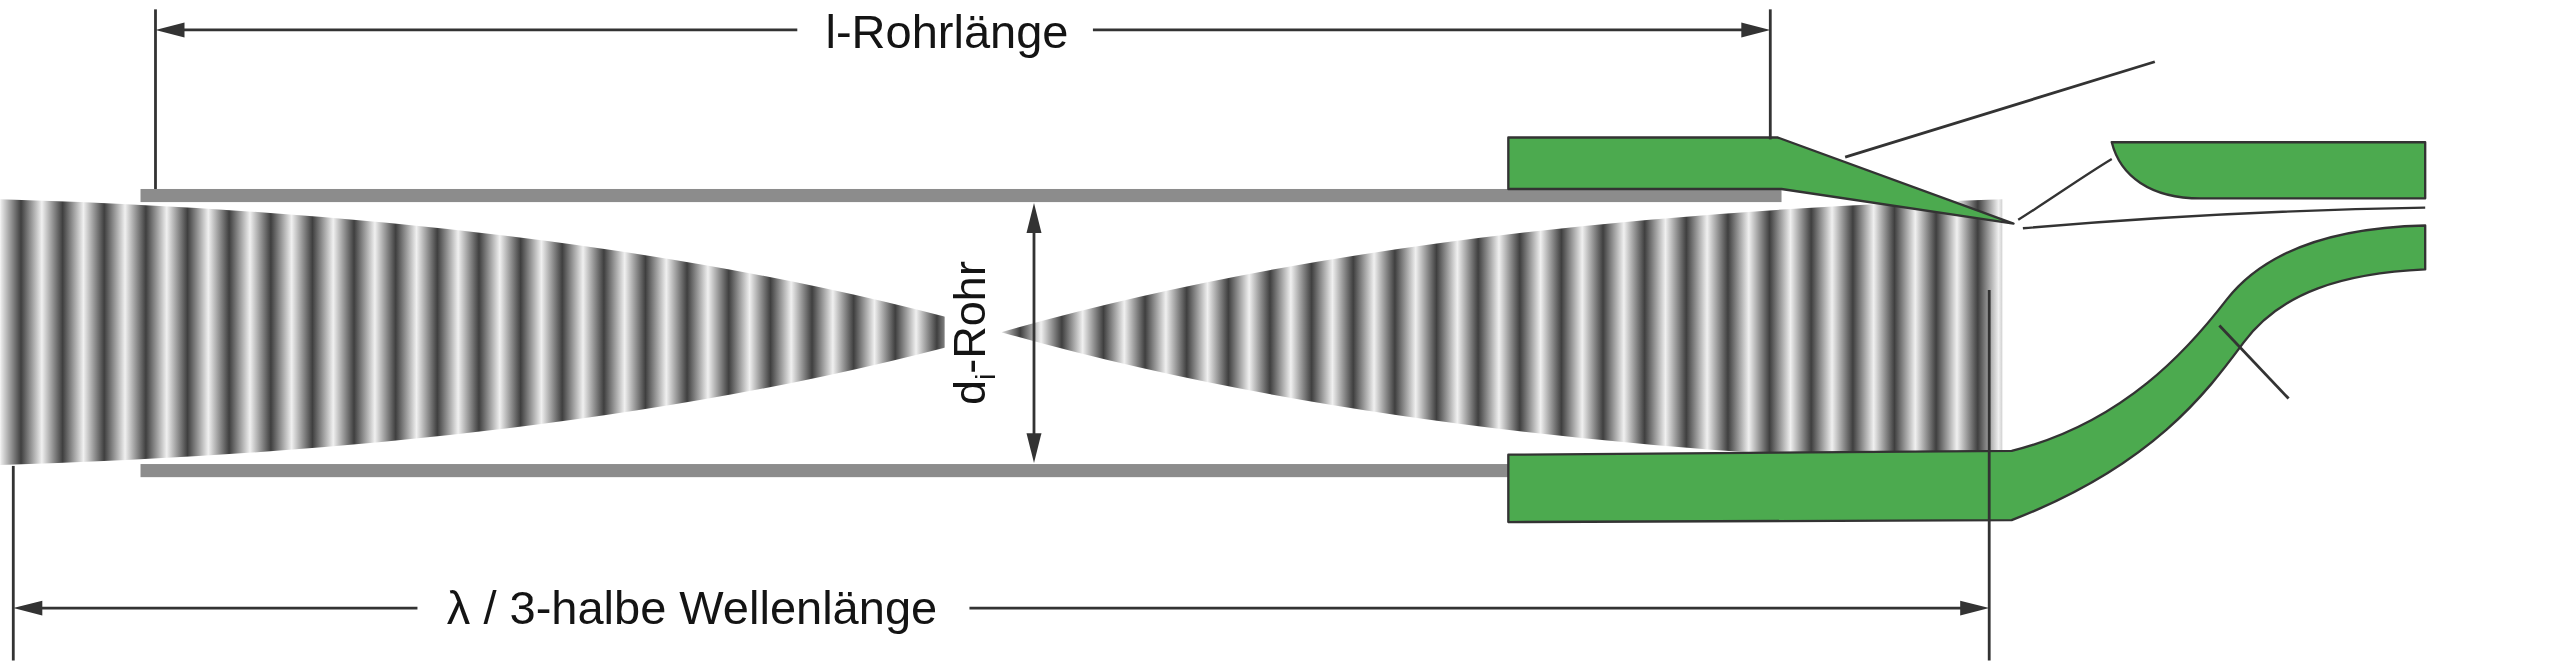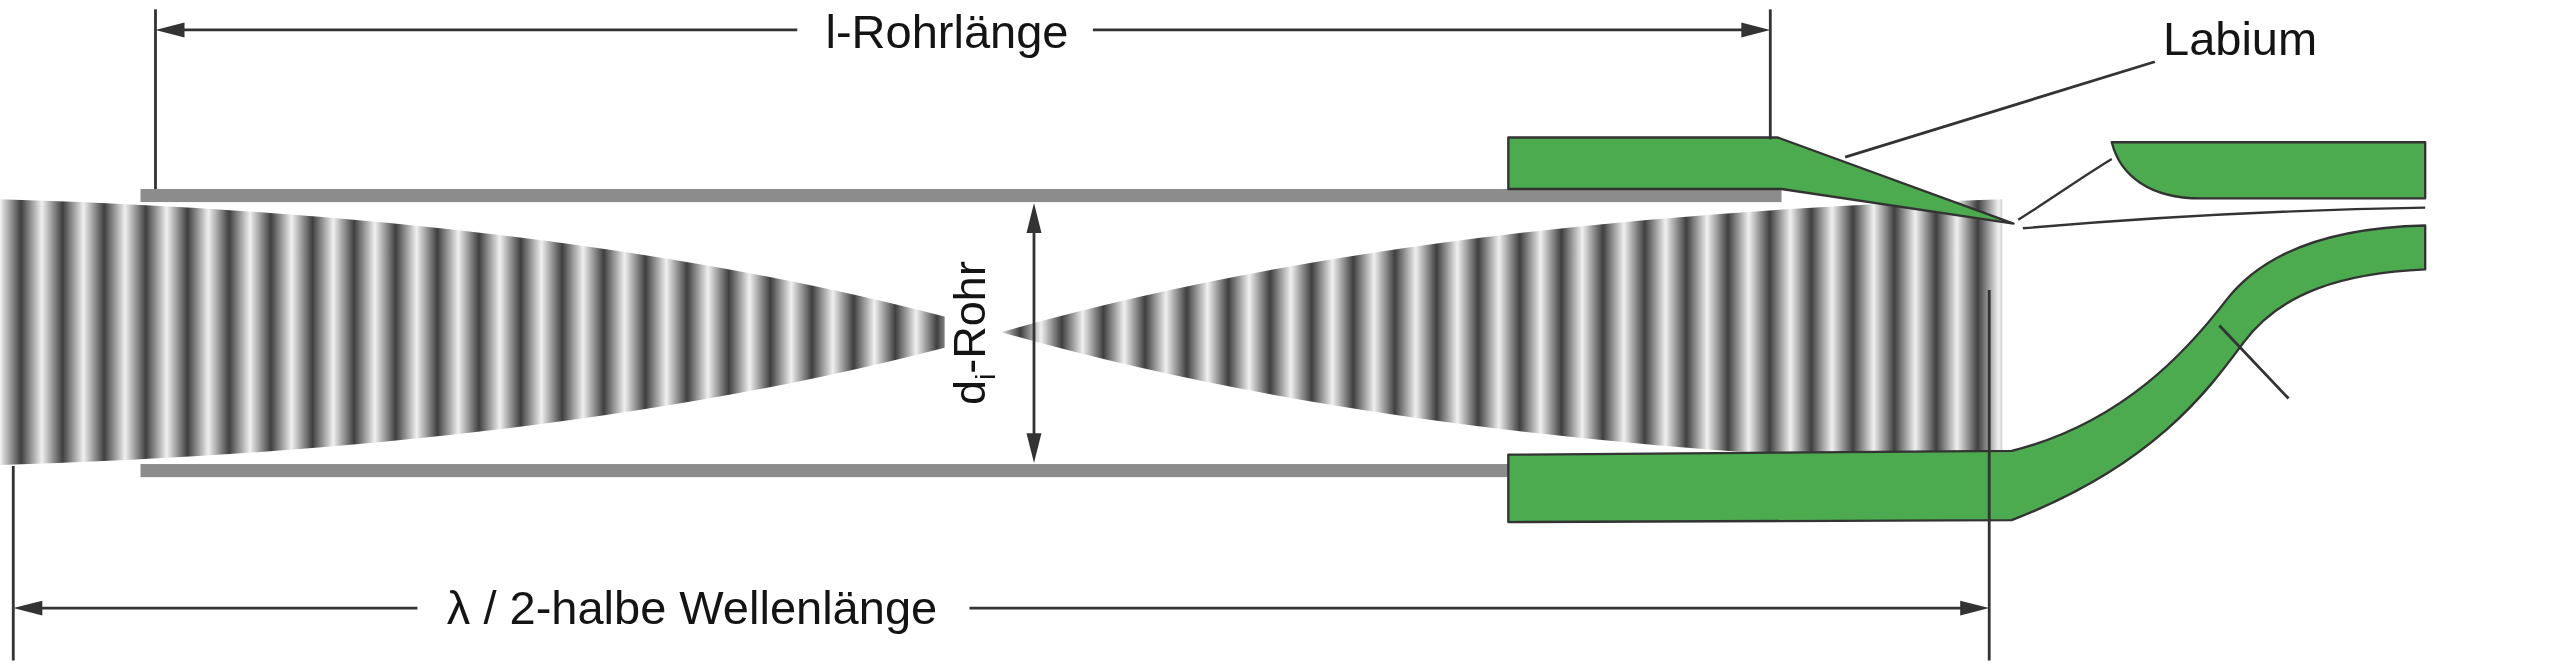--- a/index.html
+++ b/index.html
@@ -81,21 +81,20 @@
       <polygon points="1892,32 1861,24 1861,40"></polygon>
       <polygon points="14,650 45,642 45,658"></polygon>
       <polygon points="2126,650 2095,642 2095,658"></polygon>
       <polygon points="1105,217 1097,249 1113,249"></polygon>
       <polygon points="1105,495 1097,463 1113,463"></polygon>
     </g>
   </svg>
 
   <div class="label center-x" style="left:947px;top:5.6px;">l-Rohrlänge</div>
 
-  <div class="label" style="left:2163px;top:13px;">Labium</div>
 
   <div class="label rot" style="left:973px;top:333px;"><span>d</span><sub>i</sub><span>-Rohr</span></div>
 
 
-  <div class="label center-x" style="left:692px;top:582px;">λ / 2-halbe Wellenlänge</div>
+  <div class="label center-x" style="left:692px;top:582px;">λ / 3-halbe Wellenlänge</div>
 
 </div>
 
 
 </body></html>

